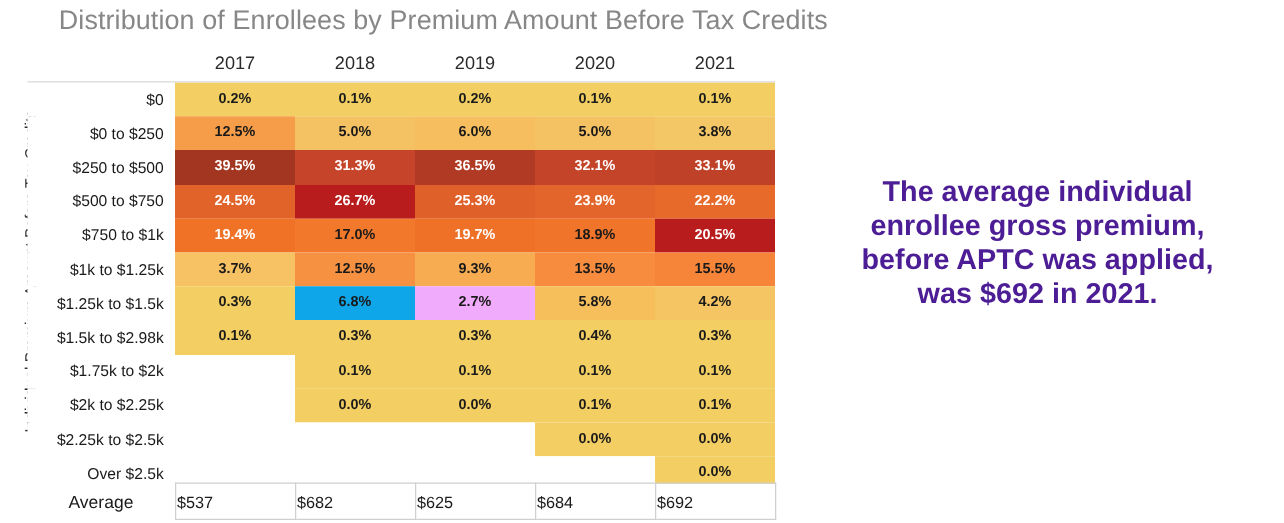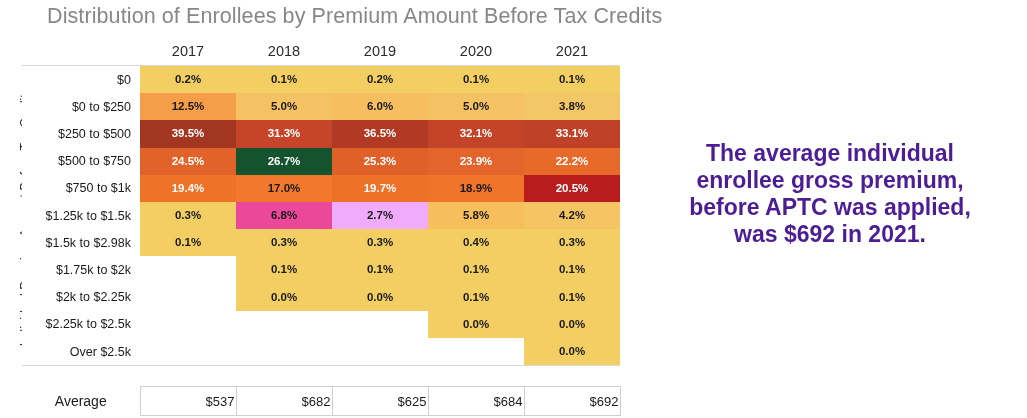--- a/index.html
+++ b/index.html
@@ -90,21 +90,21 @@
     font-size:14px;
     color:#1a1a1a;
     text-align:center;
     height:26px;
     background:#ffffff;
     border:none;
   }
   table.avg td.avgval{
     font-size:13px;
     color:#1a1a1a;
-    text-align:right;
+    text-align:left;
     height:26px;
     background:#ffffff;
     border:1px solid #cfcfcf;
   }
 
   #callout{
     position:absolute;
     left:655px; top:140px;
     width:350px;
     text-align:center;
@@ -163,37 +163,45 @@
           <td class="rowlabel">$250 to $500</td>
           <td class="cell dark" style="background: rgb(163, 54, 33);">39.5%</td>
           <td class="cell dark" style="background: rgb(198, 69, 42);">31.3%</td>
           <td class="cell dark" style="background: rgb(176, 58, 35);">36.5%</td>
           <td class="cell dark" style="background: rgb(196, 68, 42);">32.1%</td>
           <td class="cell dark" style="background: rgb(191, 66, 40);">33.1%</td>
         </tr>
         <tr>
           <td class="rowlabel">$500 to $750</td>
           <td class="cell dark" style="background: rgb(226, 99, 42);">24.5%</td>
-          <td class="cell dark" style="background: #14532d;">26.7%</td>
+          <td class="cell dark" style="background: #b91c1c;">26.7%</td>
           <td class="cell dark" style="background: rgb(224, 96, 42);">25.3%</td>
           <td class="cell dark" style="background: rgb(228, 101, 43);">23.9%</td>
           <td class="cell dark" style="background: rgb(231, 106, 43);">22.2%</td>
         </tr>
         <tr>
           <td class="rowlabel">$750 to $1k</td>
           <td class="cell dark" style="background: rgb(239, 114, 39);">19.4%</td>
           <td class="cell" style="background: rgb(242, 121, 43);">17.0%</td>
           <td class="cell dark" style="background: rgb(238, 113, 39);">19.7%</td>
           <td class="cell" style="background: rgb(240, 116, 42);">18.9%</td>
           <td class="cell dark" style="background: #b91c1c;">20.5%</td>
         </tr>
         <tr>
+          <td class="rowlabel">$1k to $1.25k</td>
+          <td class="cell" style="background: rgb(247, 194, 99);">3.7%</td>
+          <td class="cell" style="background: rgb(247, 145, 66);">12.5%</td>
+          <td class="cell" style="background: rgb(248, 172, 82);">9.3%</td>
+          <td class="cell" style="background: rgb(247, 140, 62);">13.5%</td>
+          <td class="cell" style="background: rgb(246, 132, 57);">15.5%</td>
+        </tr>
+        <tr>
           <td class="rowlabel">$1.25k to $1.5k</td>
           <td class="cell" style="background: rgb(242, 206, 99);">0.3%</td>
-          <td class="cell" style="background: #ec4899;">6.8%</td>
+          <td class="cell" style="background: #0ea5e9;">6.8%</td>
           <td class="cell" style="background: #f0abfc;">2.7%</td>
           <td class="cell" style="background: rgb(247, 190, 92);">5.8%</td>
           <td class="cell" style="background: rgb(245, 197, 99);">4.2%</td>
         </tr>
         <tr>
           <td class="rowlabel">$1.5k to $2.98k</td>
           <td class="cell" style="background: rgb(242, 206, 99);">0.1%</td>
           <td class="cell" style="background: rgb(242, 206, 99);">0.3%</td>
           <td class="cell" style="background: rgb(242, 206, 99);">0.3%</td>
           <td class="cell" style="background: rgb(242, 206, 99);">0.4%</td>

